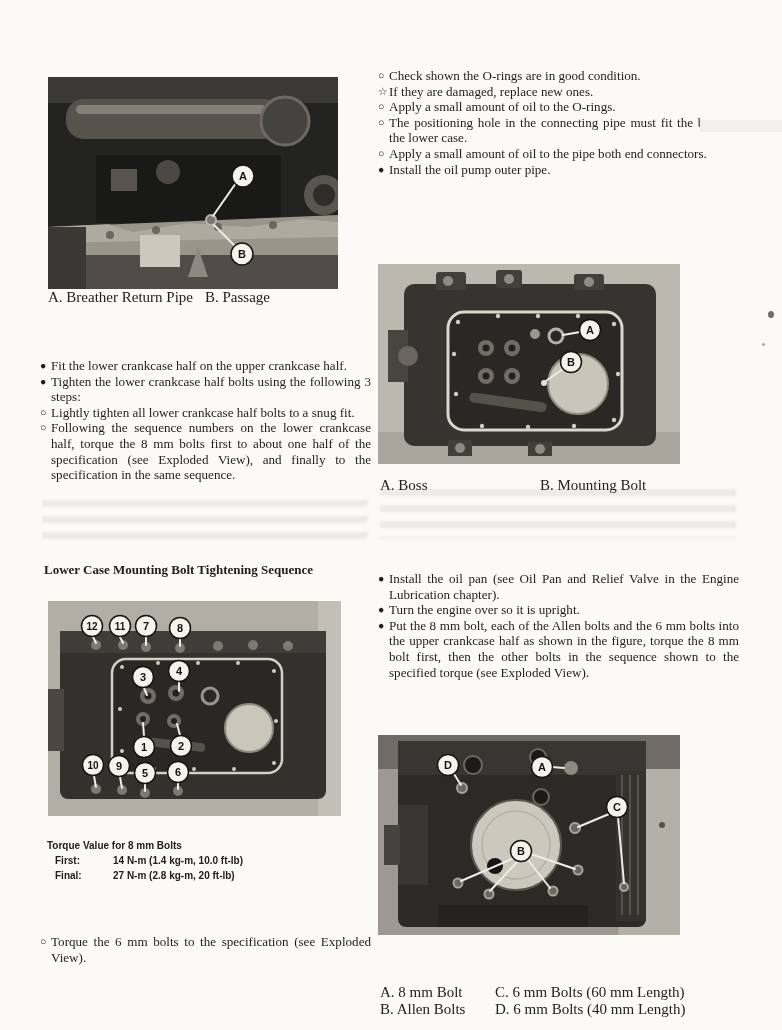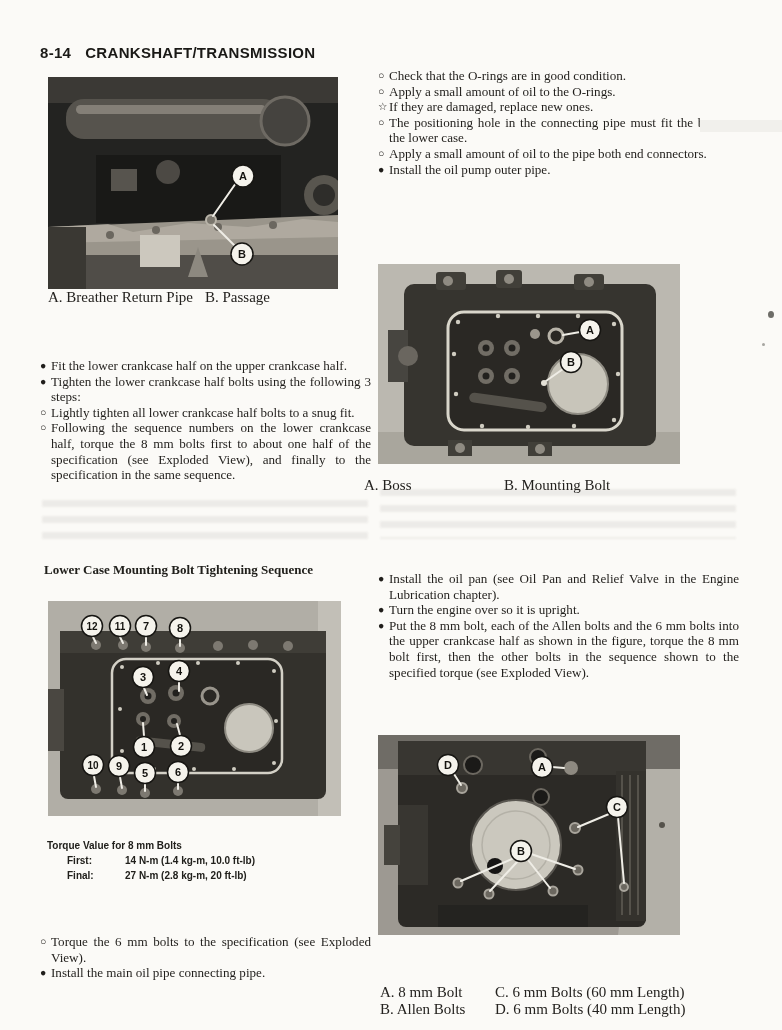--- a/index.html
+++ b/index.html
@@ -29,37 +29,34 @@
   .step { margin:0; padding-left:11px; text-indent:-11px; }
   .b { display:inline-block; width:11px; text-indent:0; font-size:10.5px; vertical-align:1px; }
   .subhead {
     position:absolute; font-family:Liberation Serif, serif;
     font-weight:bold; font-size:13px; color:#21201c;
   }
   .torque {
     position:absolute; font-family:"Liberation Sans", sans-serif;
     font-weight:bold; font-size:10px; color:#21201c;
   }
-  .torque-row { display:flex; margin-left:20px; margin-top:4px; }
+  .torque-row { display:flex; margin-left:8px; margin-top:4px; }
   .torque-row .tl { width:58px; }
   .ghost {
     position:absolute; opacity:.32; filter:blur(.8px); pointer-events:none;
     background:repeating-linear-gradient(180deg, rgba(95,92,86,.28) 0 7px, rgba(0,0,0,0) 7px 16px);
   }
   .speck { position:absolute; border-radius:50%; background:#6e6d68; }
   .band { position:absolute; background:#f1f0ec; }
 </style>
 </head>
 <body>
 
 <div class="page">
 
-  <div class="header">
-    <span class="pgnum">8-14</span><span>CRANKSHAFT/TRANSMISSION</span>
-  </div>
 
   <div class="photo" style="left:48px; top:77px;">
     <svg width="290" height="212" viewBox="0 0 290 212">
       <rect width="290" height="212" fill="#77746e"></rect>
       <rect width="290" height="150" fill="#232321"></rect>
       <rect width="290" height="26" fill="#3b3935"></rect>
       <rect x="18" y="22" width="215" height="40" rx="18" fill="#56534d"></rect>
       <rect x="28" y="28" width="190" height="9" rx="4.5" fill="#908b82" opacity="0.8"></rect>
       <circle cx="237" cy="44" r="24" fill="#45433f"></circle>
       <circle cx="237" cy="44" r="24" fill="none" stroke="#6e6a63" stroke-width="3"></circle>
@@ -221,27 +218,26 @@
       <span>14 N-m (1.4 kg-m, 10.0 ft-lb)</span>
     </div>
     <div class="torque-row">
       <span class="tl">Final:</span>
       <span>27 N-m (2.8 kg-m, 20 ft-lb)</span>
     </div>
   </div>
 
   <div class="steps" style="left:40px; top:934px; width:331px;">
     <p class="step"><span class="b">○</span><span>Torque the 6 mm bolts to the specification (see Exploded View).</span></p>
-    <p class="step"><span class="b">●</span><span>Install the main oil pipe connecting pipe.</span></p>
   </div>
 
   <div class="steps" style="left:378px; top:68px; width:361px;">
-    <p class="step"><span class="b">○</span><span>Check that the O-rings are in good condition.</span></p>
+    <p class="step"><span class="b">○</span><span>Check shown the O-rings are in good condition.</span></p>
+    <p class="step"><span class="b">☆</span><span>If they are damaged, replace new ones.</span></p>
     <p class="step"><span class="b">○</span><span>Apply a small amount of oil to the O-rings.</span></p>
-    <p class="step"><span class="b">☆</span><span>If they are damaged, replace new ones.</span></p>
     <p class="step"><span class="b">○</span><span>The positioning hole in the connecting pipe must fit the boss on the lower case.</span></p>
     <p class="step"><span class="b">○</span><span>Apply a small amount of oil to the pipe both end connectors.</span></p>
     <p class="step"><span class="b">●</span><span>Install the oil pump outer pipe.</span></p>
   </div>
 
   <div class="photo" style="left:378px; top:264px;">
     <svg width="302" height="200" viewBox="0 0 302 200">
       <rect width="302" height="200" fill="#bbb8b0"></rect>
       <rect y="168" width="302" height="32" fill="#a9a69d"></rect>
       <rect x="26" y="20" width="252" height="162" rx="10" fill="#36342f"></rect>
@@ -289,21 +285,21 @@
         <circle cx="212" cy="66" r="10.5" class="co-circle"></circle>
         <text x="212" y="70" class="co-text">A</text>
       </g>
       <g>
         <circle cx="193" cy="98" r="10.5" class="co-circle"></circle>
         <text x="193" y="102" class="co-text">B</text>
       </g>
     </svg>
   </div>
 
-  <div class="caption" style="left:364px; top:477px;">
+  <div class="caption" style="left:380px; top:477px;gap:20px;">
     <span class="c1" style="width:140px;">A. Boss</span>
     <span>B. Mounting Bolt</span>
   </div>
 
   <div class="steps" style="left:378px; top:571px; width:361px;">
     <p class="step"><span class="b">●</span><span>Install the oil pan (see Oil Pan and Relief Valve in the Engine Lubrication chapter).</span></p>
     <p class="step"><span class="b">●</span><span>Turn the engine over so it is upright.</span></p>
     <p class="step"><span class="b">●</span><span>Put the 8 mm bolt, each of the Allen bolts and the 6 mm bolts into the upper crankcase half as shown in the figure, torque the 8 mm bolt first, then the other bolts in the sequence shown to the specified torque (see Exploded View).</span></p>
   </div>
 

